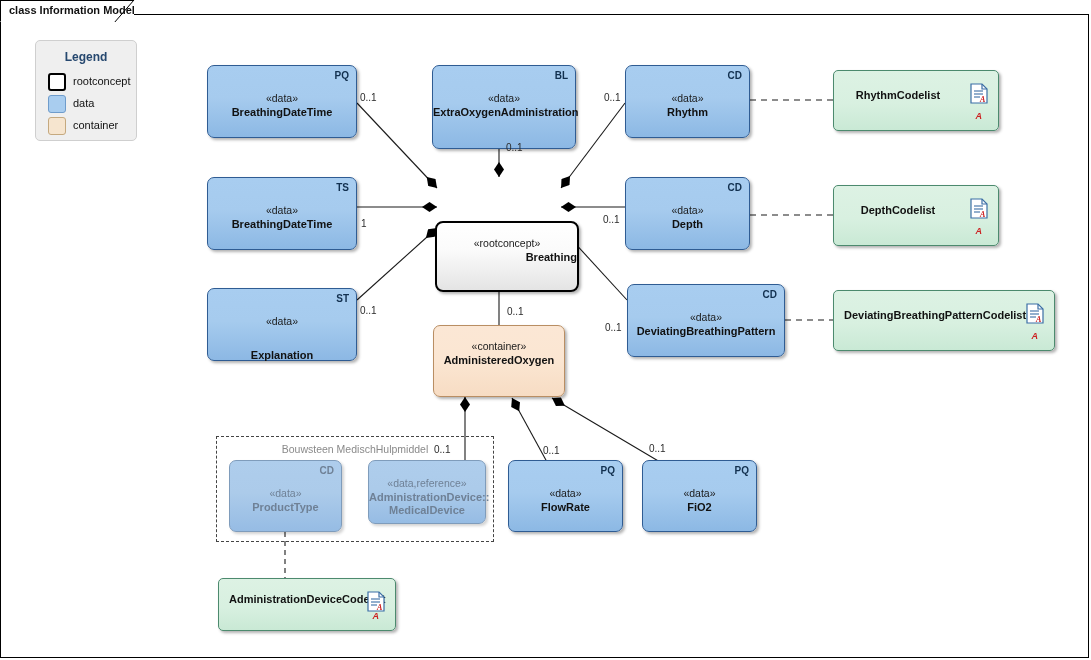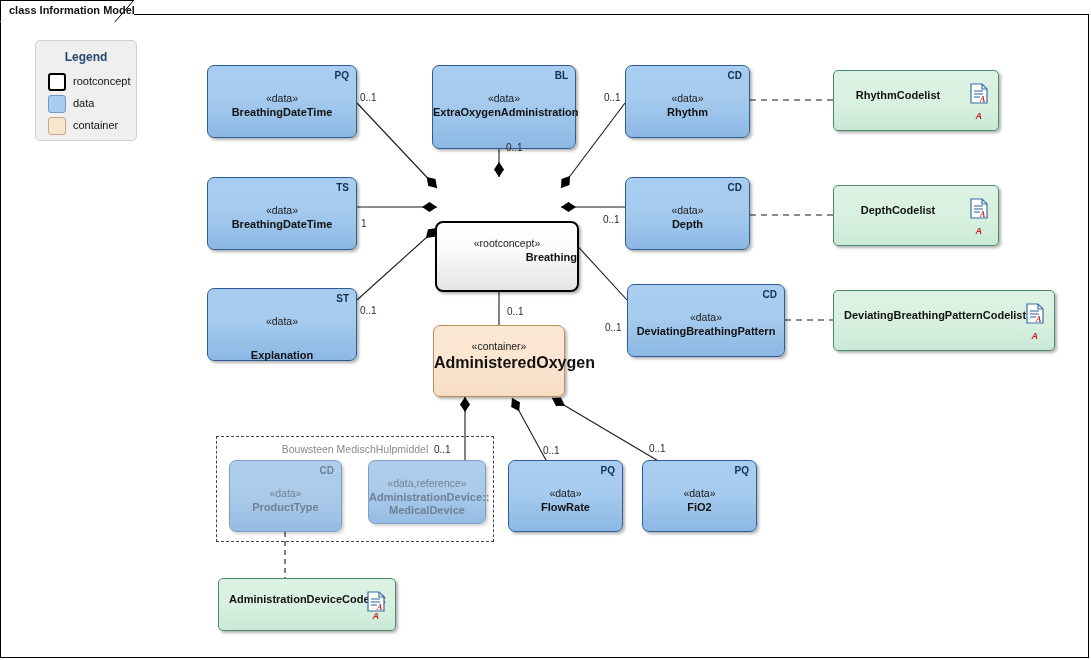--- a/index.html
+++ b/index.html
@@ -258,21 +258,21 @@
   </div>
 
   <div class="node cls" style="left:627px;top:284px;width:158px;height:73px;">
     <span class="tag">CD</span>
     <span class="stereo" style="top:26px;">«data»</span>
     <span class="cname" style="top:40px;">DeviatingBreathingPattern</span>
   </div>
 
   <div class="node container-cls" style="left:433px;top:325px;width:132px;height:72px;">
     <span class="stereo" style="position:absolute;left:0;right:0;top:14px;text-align:center;font-size:10.5px;color:#1a1a1a;">«container»</span>
-    <span class="cname" style="position:absolute;left:0;right:0;top:28px;text-align:center;font-size:16px;font-weight:bold;color:#111;">AdministeredOxygen</span>
+    <span class="cname" style="position:absolute;left:0;right:0;top:28px;text-align:center;font-size:11px;font-weight:bold;color:#111;">AdministeredOxygen</span>
   </div>
 
   <div class="node cls faded" style="left:229px;top:460px;width:113px;height:72px;">
     <span class="tag">CD</span>
     <span class="stereo" style="top:26px;">«data»</span>
     <span class="cname" style="top:40px;">ProductType</span>
   </div>
 
   <div class="node cls faded" style="left:368px;top:460px;width:118px;height:64px;">
     <span class="stereo" style="top:16px;">«data,reference»</span>

